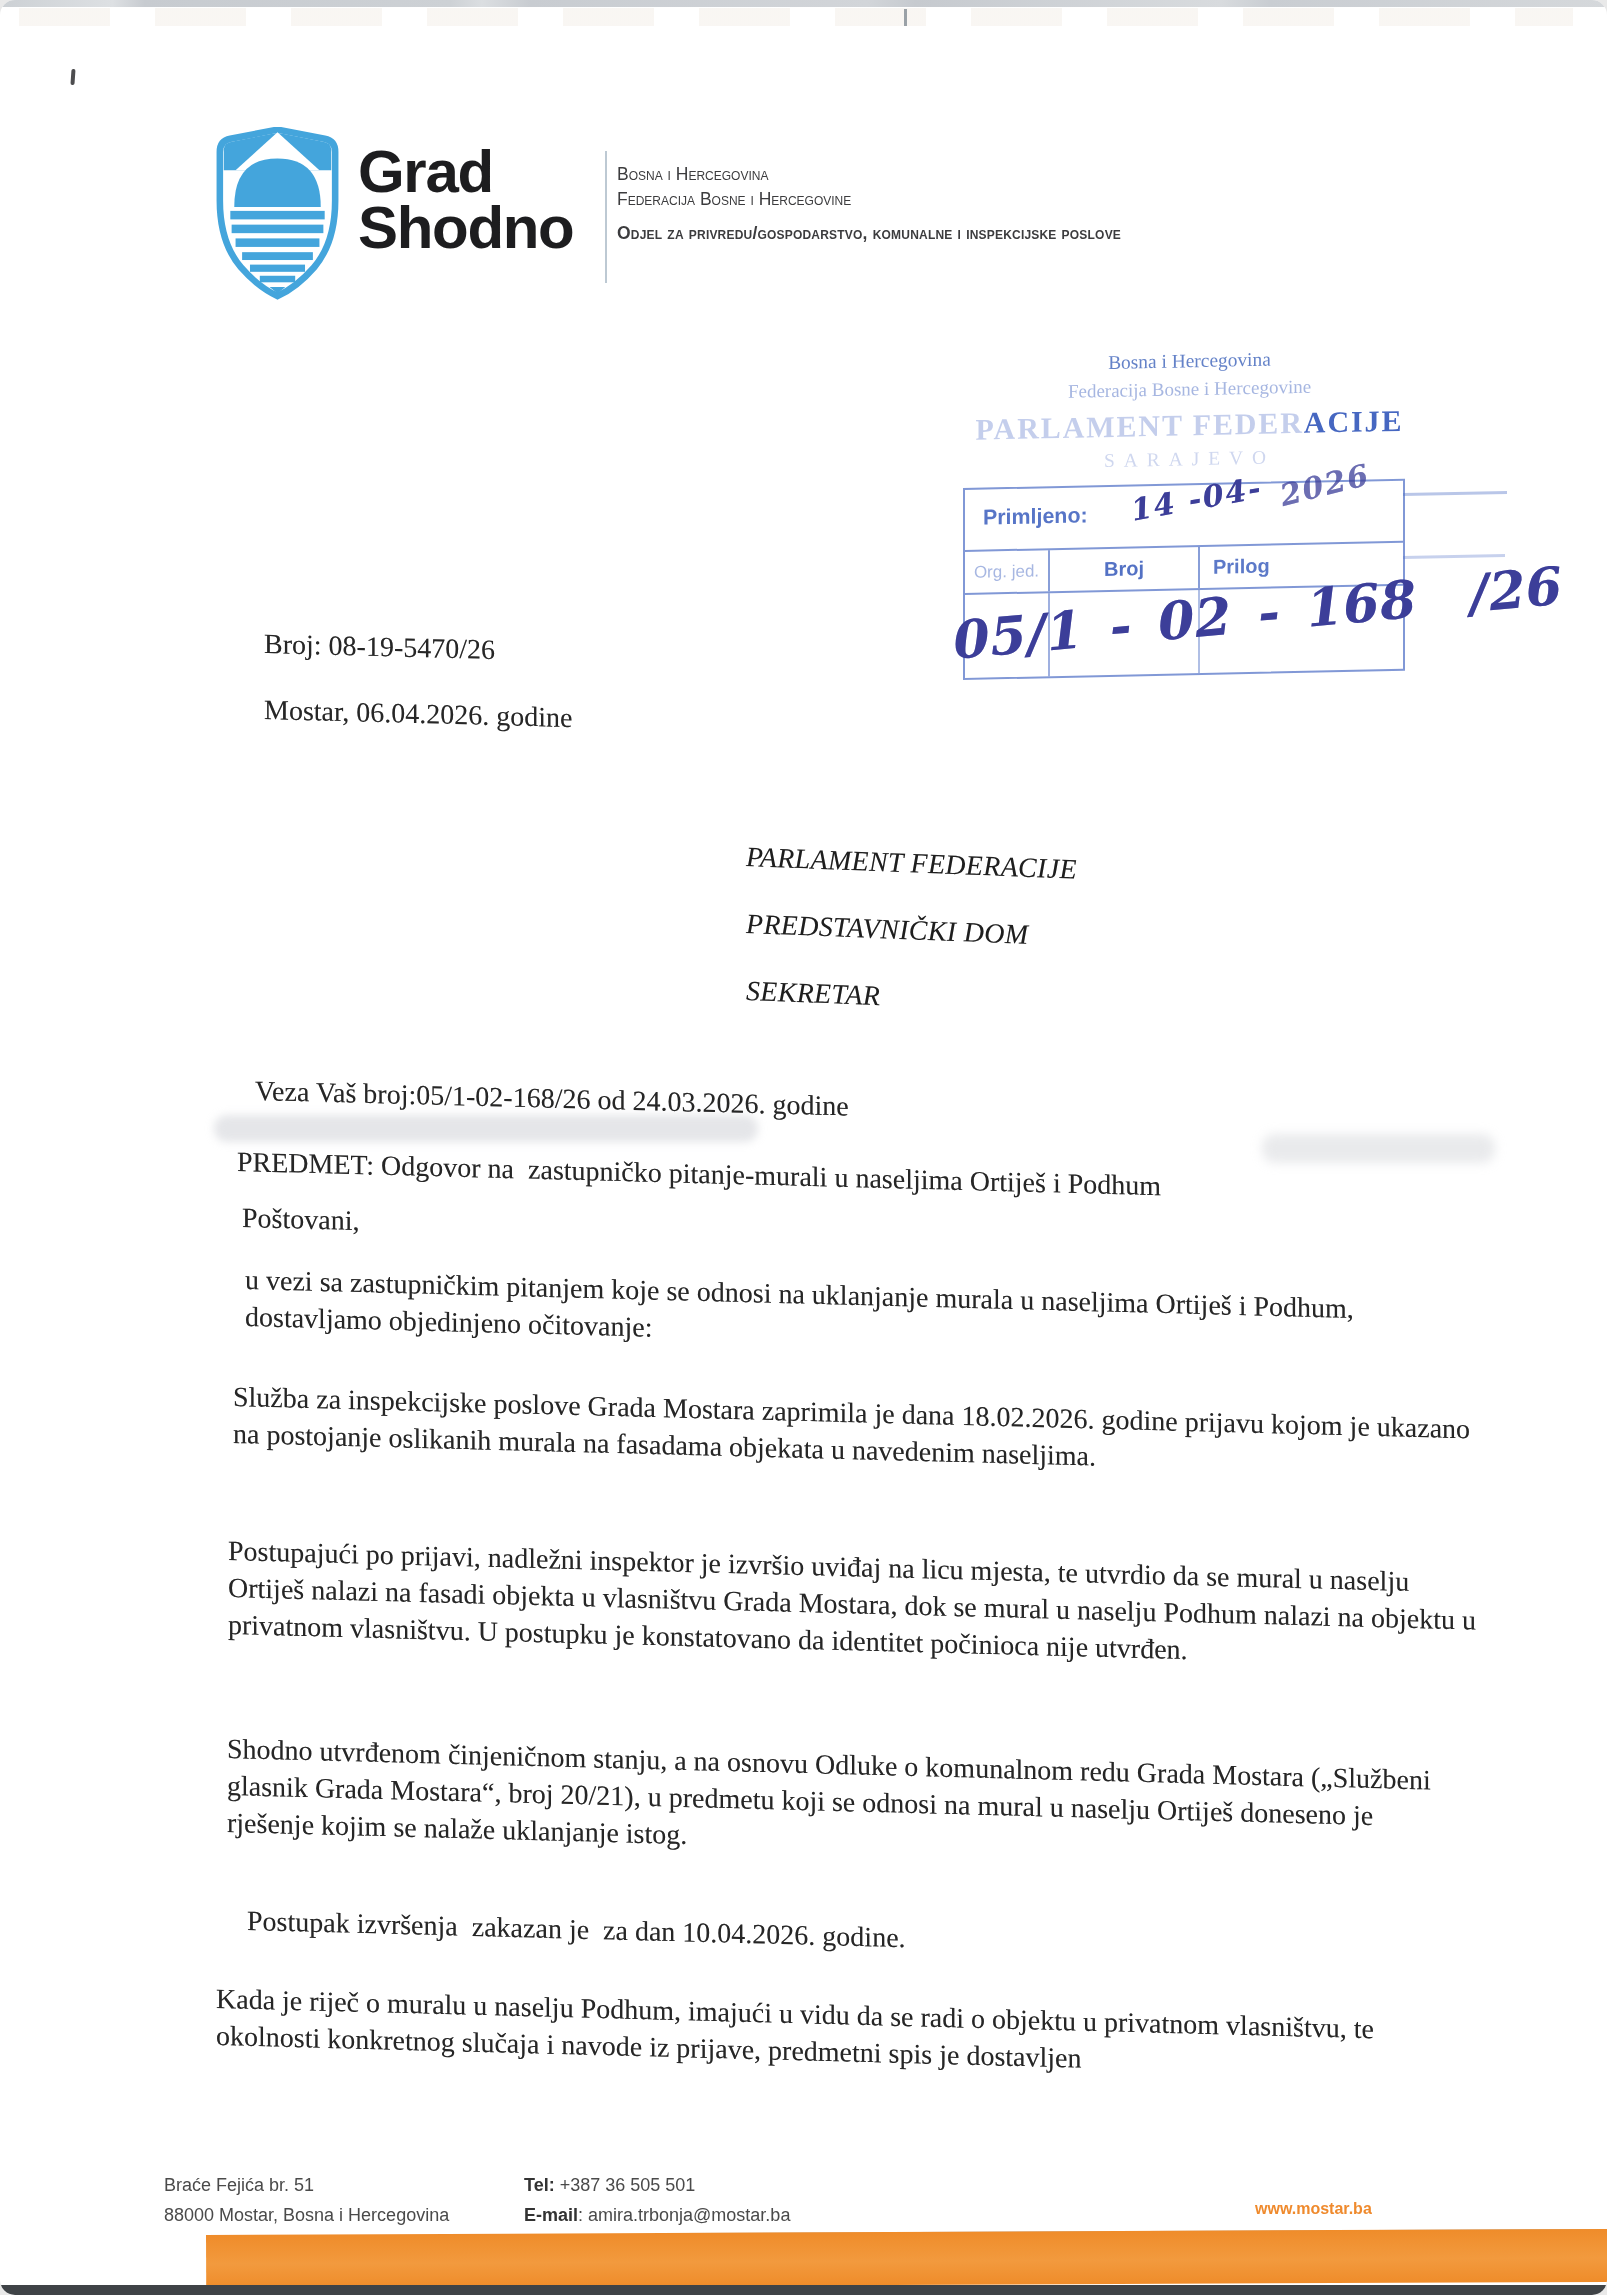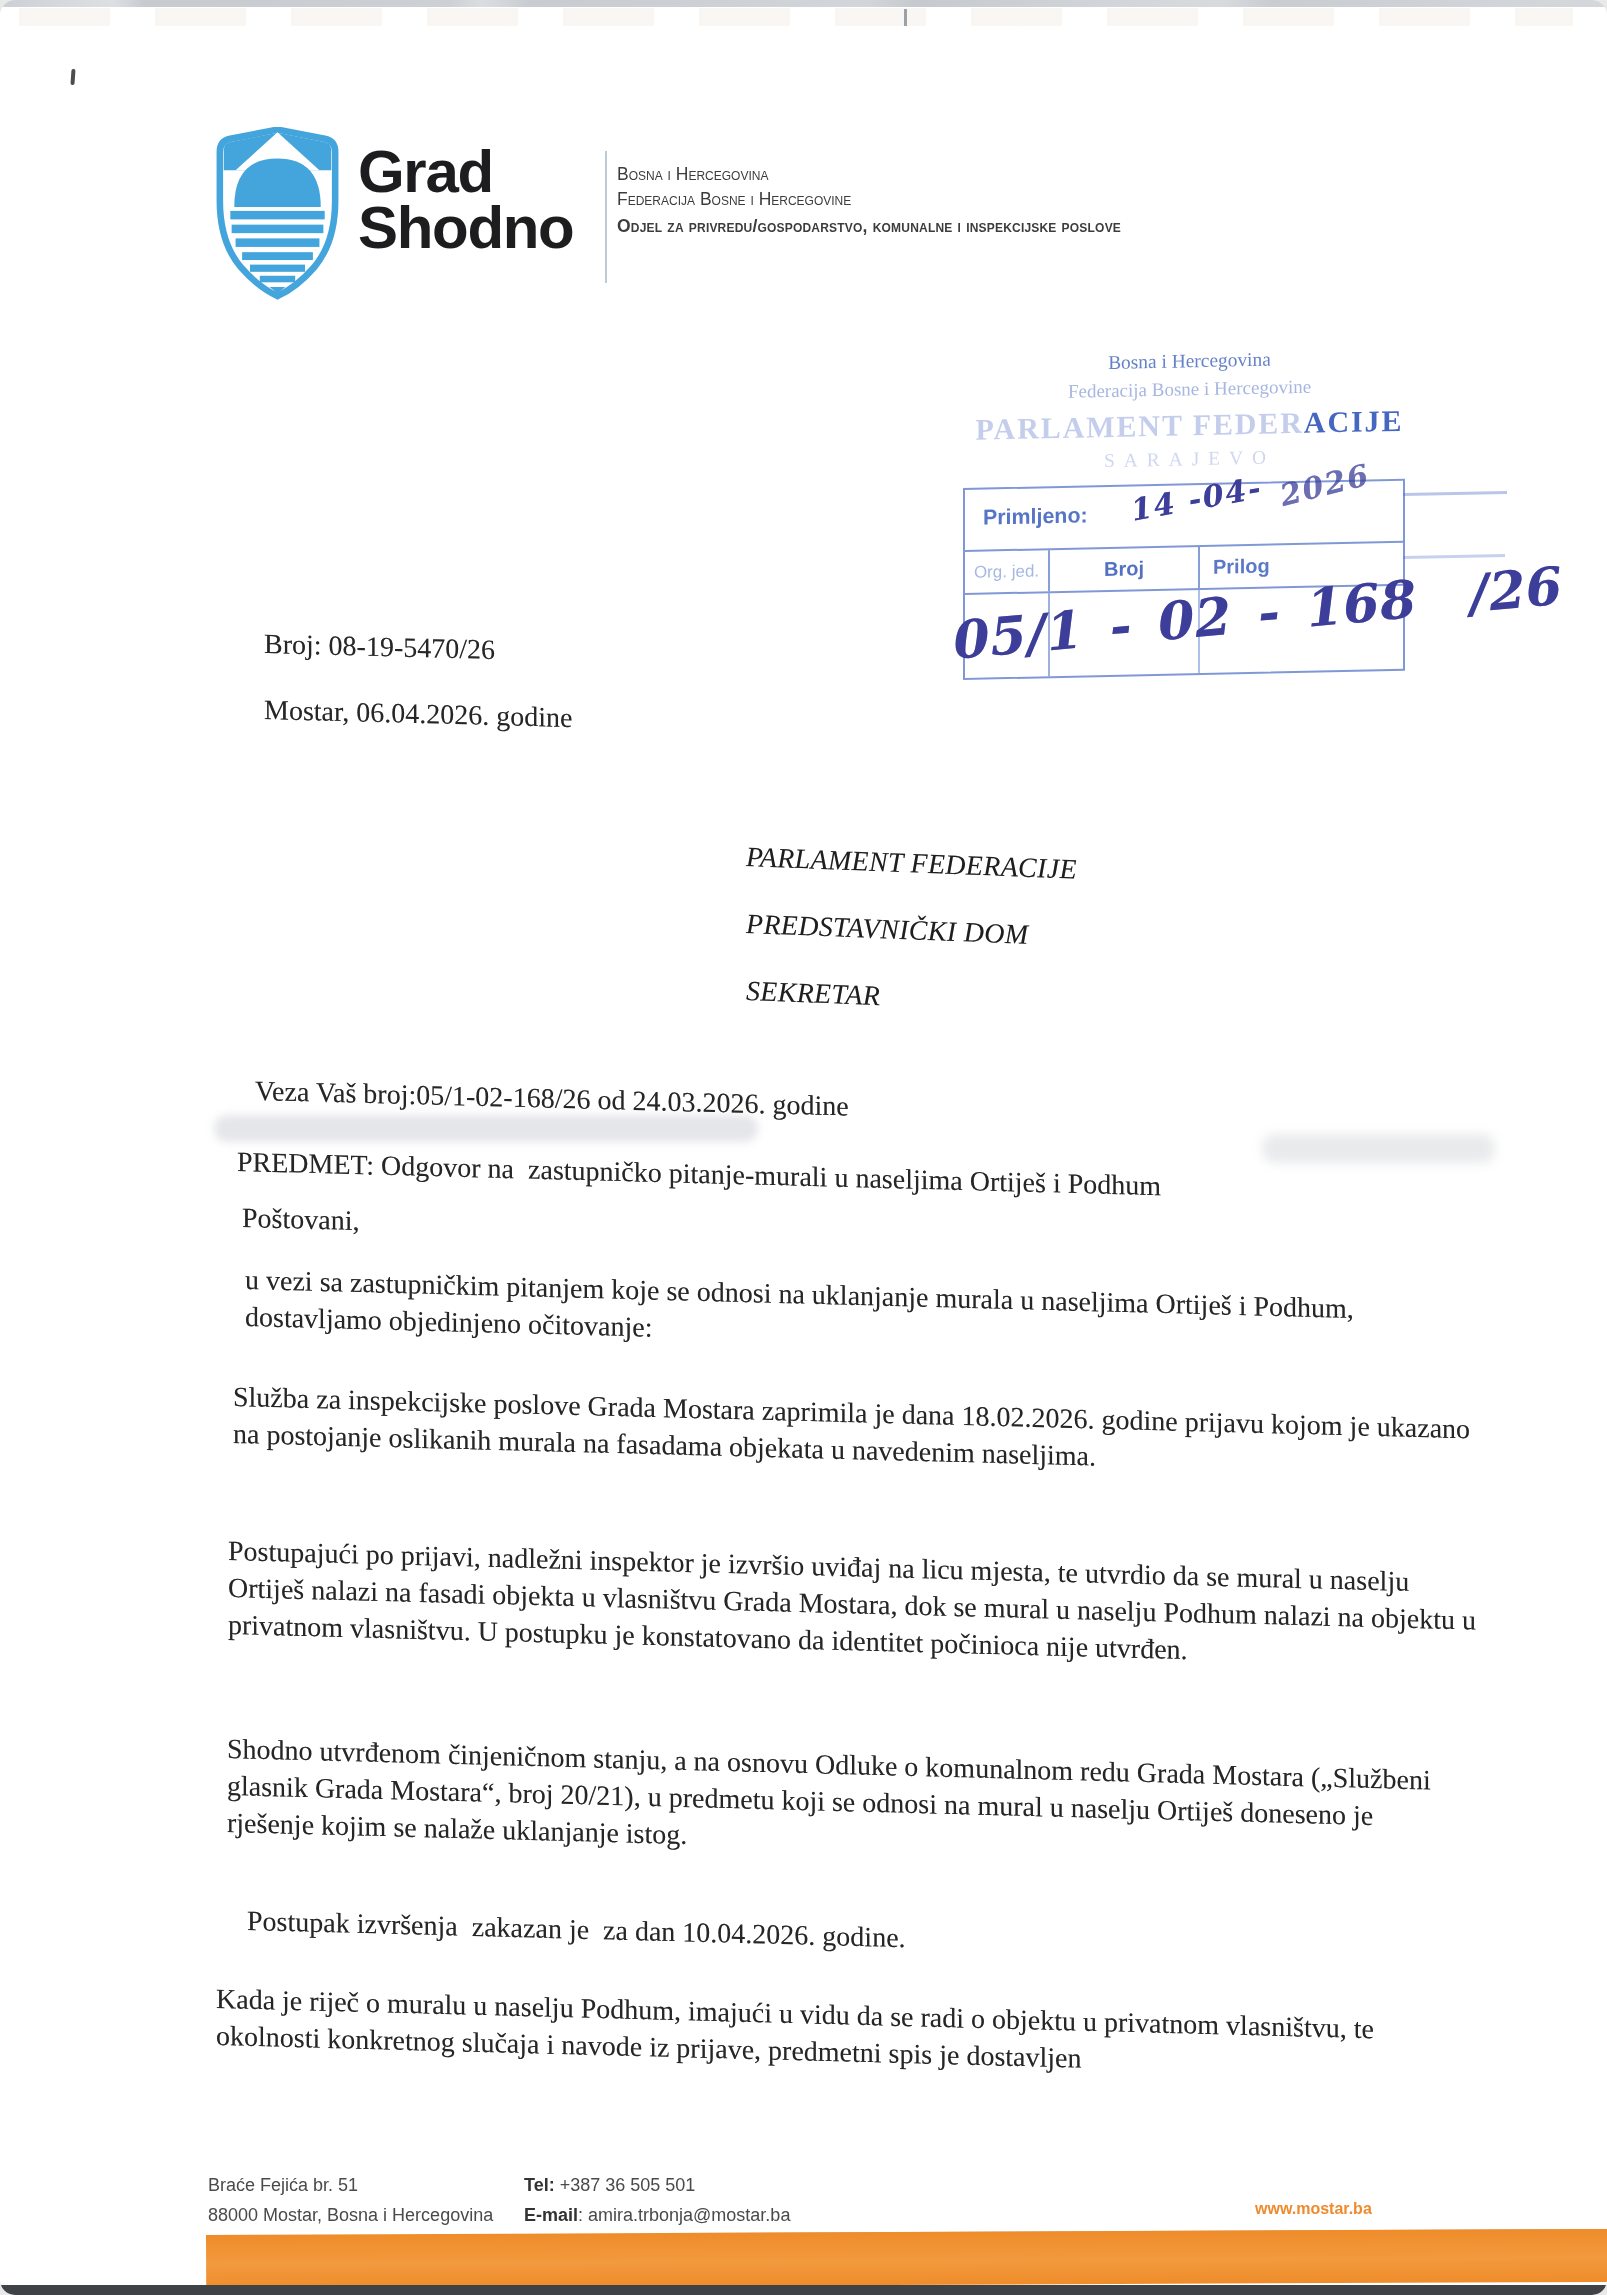--- a/index.html
+++ b/index.html
@@ -17,21 +17,21 @@
   .smudge1{left:214px;top:1115px;width:544px;height:27px;background:rgba(186,190,196,.38);filter:blur(4.5px);border-radius:13px;}
   .smudge2{left:1262px;top:1134px;width:233px;height:28.5px;background:rgba(190,193,199,.34);filter:blur(5.2px);border-radius:13px;}
 
   
   .logo{left:194px;top:127px;width:167px;height:173px;}
   .brand{left:358px;top:144px;font-family:"Liberation Sans",sans-serif;font-weight:700;
          font-size:60px;line-height:56px;letter-spacing:-1.3px;color:#1d1d1f;}
   .hdr-div{left:605px;top:151px;width:1.9px;height:132px;background:#bdc9d3;}
   .org{left:617px;top:162px;width:712px;font-family:"Liberation Sans",sans-serif;
        font-variant:small-caps;font-size:17.5px;line-height:25px;color:#3c3c3e;}
-  .org .dept{font-weight:700;margin-top:2px;letter-spacing:0.2px;}
+  .org .dept{font-weight:700;margin-top:9px;letter-spacing:0.2px;}
 
   
   .stamp{left:963px;top:355px;width:453px;transform:skewY(-1.2deg);transform-origin:top left;
          font-family:"Liberation Serif",serif;}
   .st1{text-align:center;font-size:19.4px;color:rgba(66,102,188,.82);}
   .st2{text-align:center;font-size:19px;color:rgba(92,122,200,.55);margin-top:5.8px;}
   .st3{text-align:center;font-size:30px;font-weight:700;letter-spacing:1.9px;margin-top:7.8px;color:rgba(60,95,190,.95);}
   .st3 .faded{color:rgba(92,120,202,.36);}
   .st4{text-align:center;font-size:19.4px;letter-spacing:9px;color:rgba(95,124,202,.3);margin-top:6.5px;}
   .st-table{margin-top:13px;width:438px;border:2.6px solid rgba(80,112,198,.72);}
@@ -153,21 +153,21 @@
   <div class="abs t" style="left:237px;top:1143px;width:1165px;">PREDMET: Odgovor na  zastupničko pitanje-murali u naseljima Ortiješ i Podhum</div>
   <div class="abs t" style="left:242px;top:1199px;">Poštovani,</div>
 
   <div class="abs t" style="left:245px;top:1261px;width:1217px;">u vezi sa zastupničkim pitanjem koje se odnosi na uklanjanje murala u naseljima Ortiješ i Podhum, dostavljamo objedinjeno očitovanje:</div>
   <div class="abs t" style="left:233px;top:1378px;width:1249px;">Služba za inspekcijske poslove Grada Mostara zaprimila je dana 18.02.2026. godine prijavu kojom je ukazano na postojanje oslikanih murala na fasadama objekata u navedenim naseljima.</div>
   <div class="abs t" style="left:228px;top:1532px;width:1249px;">Postupajući po prijavi, nadležni inspektor je izvršio uviđaj na licu mjesta, te utvrdio da se mural u naselju Ortiješ nalazi na fasadi objekta u vlasništvu Grada Mostara, dok se mural u naselju Podhum nalazi na objektu u privatnom vlasništvu. U postupku je konstatovano da identitet počinioca nije utvrđen.</div>
   <div class="abs t" style="left:227px;top:1730px;width:1217px;">Shodno utvrđenom činjeničnom stanju, a na osnovu Odluke o komunalnom redu Grada Mostara („Službeni glasnik Grada Mostara“, broj 20/21), u predmetu koji se odnosi na mural u naselju Ortiješ doneseno je rješenje kojim se nalaže uklanjanje istog.</div>
   <div class="abs t" style="left:247px;top:1902px;width:1165px;">Postupak izvršenja  zakazan je  za dan 10.04.2026. godine.</div>
   <div class="abs t" style="left:216px;top:1980px;width:1269px;">Kada je riječ o muralu u naselju Podhum, imajući u vidu da se radi o objektu u privatnom vlasništvu, te okolnosti konkretnog slučaja i navode iz prijave, predmetni spis je dostavljen</div>
 
-  <div class="abs ftr" style="left:164px;top:2170px;margin-left:44px;">
+  <div class="abs ftr" style="left:164px;top:2170px;">
     <div>Braće Fejića br. 51</div>
     <div>88000 Mostar, Bosna i Hercegovina</div>
   </div>
   <div class="abs ftr" style="left:524px;top:2170px;">
     <div><b>Tel:</b><span> +387 36 505 501</span></div>
     <div><b>E-mail</b><span>: amira.trbonja@mostar.ba</span></div>
   </div>
   <div class="abs website">www.mostar.ba</div>
 
   <div class="abs orange-shadow"></div>

